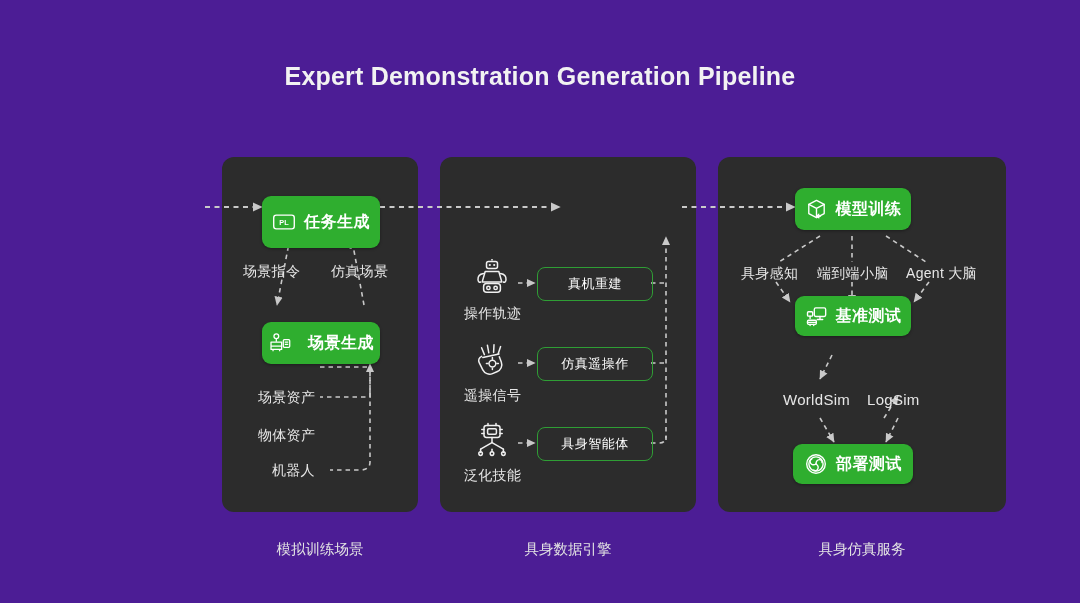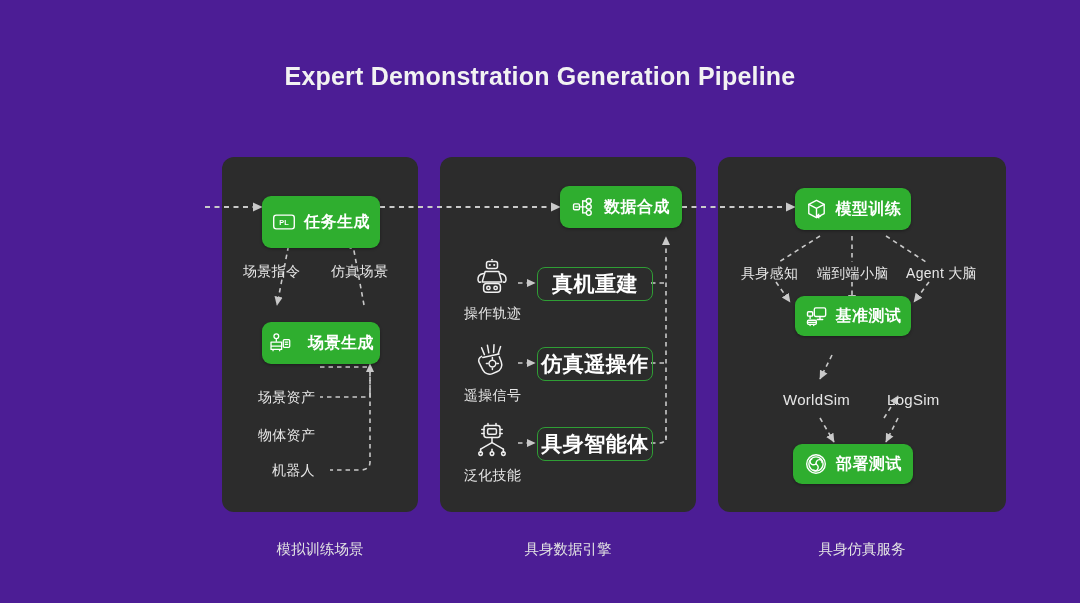--- a/index.html
+++ b/index.html
@@ -10,22 +10,22 @@
   .panel{position:absolute;background:#2c2c2c;border-radius:12px;}
   .caption{position:absolute;color:#e3e3e3;font-size:14.5px;text-align:center;white-space:nowrap;}
   
   .pill{position:absolute;background:#2fae2f;border-radius:9px;display:flex;align-items:center;
         justify-content:center;gap:8px;color:#ffffff;font-size:16px;font-weight:700;
         box-shadow:0 1px 3px rgba(0,0,0,.35);}
   .pill .lbl{white-space:nowrap;letter-spacing:.5px;}
   .pill svg{display:block;}
   
   .obox{position:absolute;border:1.4px solid #2f9e35;border-radius:8px;background:transparent;
-        display:flex;align-items:center;justify-content:center;color:#ffffff;font-size:21px;
-        font-weight:700;letter-spacing:.5px;white-space:nowrap;}
+        display:flex;align-items:center;justify-content:center;color:#ffffff;font-size:13px;
+        font-weight:400;letter-spacing:.5px;white-space:nowrap;}
   .etext{position:absolute;color:#e6e6e6;font-size:14px;white-space:nowrap;letter-spacing:.3px;}
   .iconwrap{position:absolute;display:flex;align-items:center;justify-content:center;}
   svg.edges{position:absolute;left:0;top:0;width:1080px;height:603px;pointer-events:none;}
   .dash{stroke:#c9c9c9;stroke-width:1.8;fill:none;stroke-dasharray:5 4.5;stroke-linecap:butt;}
   .dash2{stroke:#c9c9c9;stroke-width:1.6;fill:none;stroke-dasharray:4.5 4;}
 </style>
 </head>
 <body>
 
 <div id="canvas">
@@ -106,35 +106,20 @@
     </span>
     <span class="lbl">场景生成</span>
   </div>
 
   <div class="etext" style="left:258px;top:389px;">场景资产</div>
   <div class="etext" style="left:258px;top:427px;">物体资产</div>
   <div class="etext" style="left:272px;top:462px;">机器人</div>
 
   <div class="caption" style="left:222px;top:540px;width:196px;">模拟训练场景</div>
 
-  <div class="pill" style="left:560px;top:186px;width:122px;height:42px;">
-    <span>
-      <svg width="24" height="22" viewBox="0 0 26 24" fill="none" stroke="#fff" stroke-width="1.5" stroke-linecap="round">
-        <rect x="1.6" y="8.6" width="6.4" height="6.4" rx="1.2"></rect>
-        <path d="M3.6 11.8h2.4"></path>
-        <path d="M8 11.8h3.6"></path>
-        <path d="M11.6 5.4v13"></path>
-        <path d="M11.6 5.4h3.4M11.6 11.8h3.4M11.6 18.4h3.4"></path>
-        <circle cx="18.2" cy="5.4" r="2.7"></circle>
-        <circle cx="18.2" cy="11.8" r="2.7"></circle>
-        <circle cx="18.2" cy="18.4" r="2.7"></circle>
-      </svg>
-    </span>
-    <span class="lbl">数据合成</span>
-  </div>
 
   <div class="iconwrap" style="left:470px;top:258px;width:44px;height:40px;">
     <svg width="40" height="38" viewBox="0 0 40 38" fill="none" stroke="#f0f0f0" stroke-width="1.5" stroke-linejoin="round" stroke-linecap="round">
       <rect x="14.5" y="2.4" width="11" height="7" rx="2"></rect>
       <circle cx="17.8" cy="6" r="1.1" fill="#f0f0f0" stroke="none"></circle>
       <circle cx="22.2" cy="6" r="1.1" fill="#f0f0f0" stroke="none"></circle>
       <path d="M20 1V-0.4"></path>
       <path d="M13.2 12.5h13.6l3 10.4H10.2z"></path>
       <rect x="11.6" y="24.6" width="16.8" height="8.6" rx="3"></rect>
       <circle cx="16.4" cy="28.9" r="1.7"></circle>
@@ -201,21 +186,21 @@
         <path d="M5 12.2v2.6"></path>
         <rect x="2.2" y="16.6" width="9.6" height="4.6" rx="1.2"></rect>
         <path d="M2.2 19h9.6"></path>
         <path d="M5 21.2v1.2M9 21.2v1.2"></path>
       </svg>
     </span>
     <span class="lbl">基准测试</span>
   </div>
 
   <div class="etext" style="left:783px;top:391px;font-size:15px;">WorldSim</div>
-  <div class="etext" style="left:867px;top:391px;font-size:15px;margin-left:20px;">LogSim</div>
+  <div class="etext" style="left:867px;top:391px;font-size:15px;">LogSim</div>
 
   <div class="pill" style="left:793px;top:444px;width:120px;height:40px;">
     <span>
       <svg width="24" height="24" viewBox="0 0 24 24" fill="none" stroke="#fff" stroke-width="1.4" stroke-linecap="round">
         <circle cx="12" cy="12" r="9.3"></circle>
         <circle cx="12" cy="12" r="7.1"></circle>
         <path d="M12 12c0-2.6 1.2-4.4 3.4-4.4 1.8 0 3 1.4 2.6 3"></path>
         <path d="M12 12c-2.2 1.3-4.4 1-5.5-.9-.9-1.5-.3-3.3 1.2-3.9"></path>
         <path d="M12 12c2.2 1.3 2.8 3.5 1.6 5.4-.9 1.5-2.8 1.8-3.9.7"></path>
       </svg>

